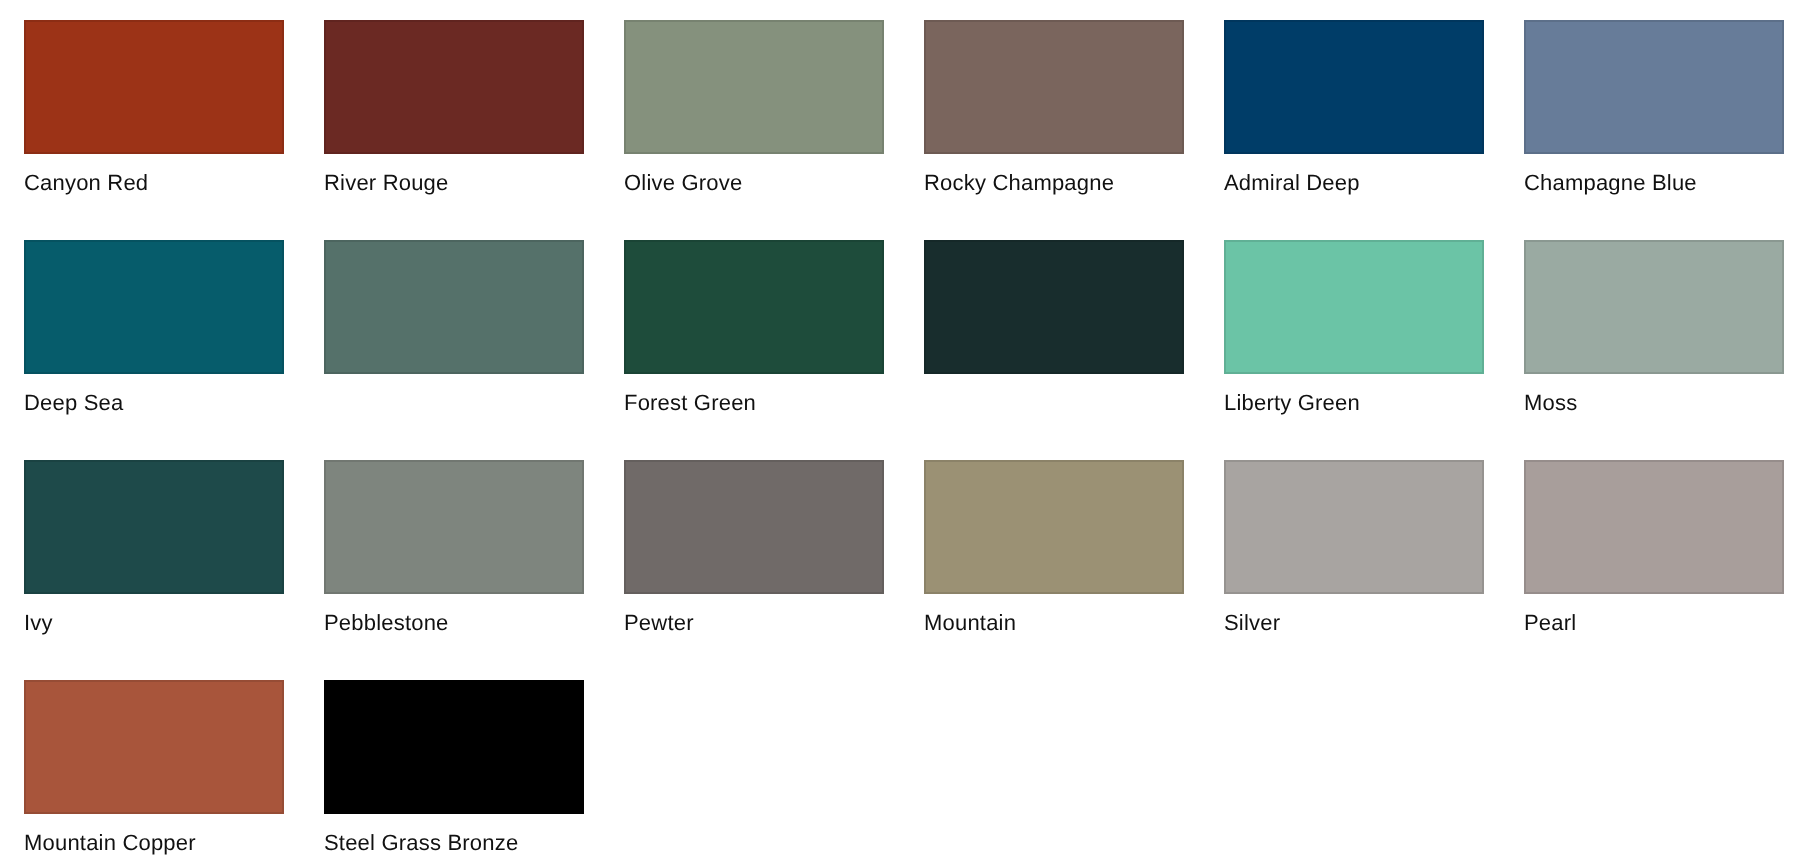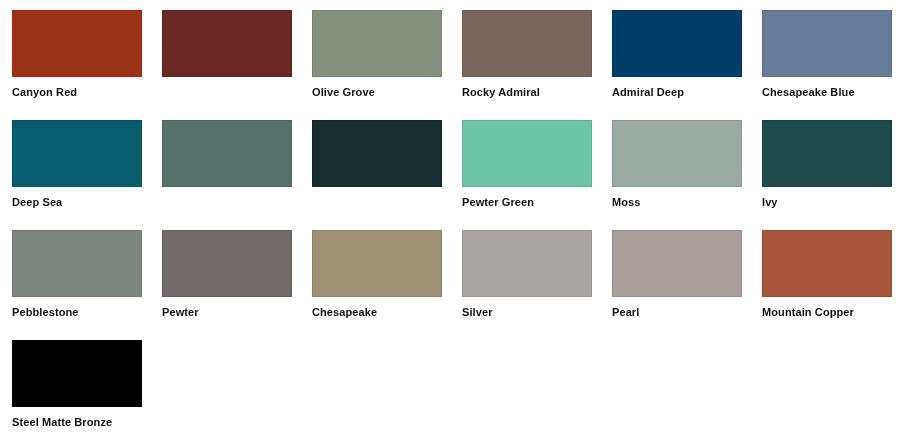--- a/index.html
+++ b/index.html
@@ -35,97 +35,102 @@
     height: 67px;
     display: block;
     border: 1px solid rgba(0, 0, 0, 0.10);
     box-sizing: border-box;
   }
   .swatch-label {
     display: block;
     margin-top: 9px;
     font-family: "Liberation Sans", sans-serif;
     font-size: 11px;
-    font-weight: bold;
+    font-weight: normal;
     line-height: 13px;
     color: #111111;
     white-space: nowrap;
     letter-spacing: 0.1px;
   }
 </style>
 </head>
 <body style="background: rgb(255, 255, 255);">
 
 <div id="swatch-grid">
     <div class="swatch-cell">
       <span class="swatch-chip" style="background-color: rgb(156, 51, 23);"></span>
       <span class="swatch-label">Canyon Red</span>
     </div>
     <div class="swatch-cell">
       <span class="swatch-chip" style="background-color: rgb(107, 41, 35);"></span>
+      <span class="swatch-label">River Rouge</span>
     </div>
     <div class="swatch-cell">
       <span class="swatch-chip" style="background-color: rgb(133, 145, 125);"></span>
       <span class="swatch-label">Olive Grove</span>
     </div>
     <div class="swatch-cell">
       <span class="swatch-chip" style="background-color: rgb(122, 101, 93);"></span>
-      <span class="swatch-label">Rocky Admiral</span>
+      <span class="swatch-label">Rocky Champagne</span>
     </div>
     <div class="swatch-cell">
       <span class="swatch-chip" style="background-color: rgb(0, 61, 104);"></span>
       <span class="swatch-label">Admiral Deep</span>
     </div>
     <div class="swatch-cell">
       <span class="swatch-chip" style="background-color: rgb(103, 124, 153);"></span>
-      <span class="swatch-label">Chesapeake Blue</span>
+      <span class="swatch-label">Champagne Blue</span>
     </div>
     <div class="swatch-cell">
       <span class="swatch-chip" style="background-color: rgb(6, 92, 107);"></span>
       <span class="swatch-label">Deep Sea</span>
     </div>
     <div class="swatch-cell">
       <span class="swatch-chip" style="background-color: rgb(85, 113, 106);"></span>
     </div>
     <div class="swatch-cell">
+      <span class="swatch-chip" style="background-color: rgb(30, 76, 59);"></span>
+      <span class="swatch-label">Forest Green</span>
+    </div>
+    <div class="swatch-cell">
       <span class="swatch-chip" style="background-color: rgb(24, 45, 45);"></span>
     </div>
     <div class="swatch-cell">
       <span class="swatch-chip" style="background-color: rgb(107, 196, 166);"></span>
-      <span class="swatch-label">Pewter Green</span>
+      <span class="swatch-label">Liberty Green</span>
     </div>
     <div class="swatch-cell">
       <span class="swatch-chip" style="background-color: rgb(154, 170, 162);"></span>
       <span class="swatch-label">Moss</span>
     </div>
     <div class="swatch-cell">
       <span class="swatch-chip" style="background-color: rgb(30, 74, 74);"></span>
       <span class="swatch-label">Ivy</span>
     </div>
     <div class="swatch-cell">
       <span class="swatch-chip" style="background-color: rgb(126, 133, 126);"></span>
       <span class="swatch-label">Pebblestone</span>
     </div>
     <div class="swatch-cell">
       <span class="swatch-chip" style="background-color: rgb(112, 106, 104);"></span>
       <span class="swatch-label">Pewter</span>
     </div>
     <div class="swatch-cell">
       <span class="swatch-chip" style="background-color: rgb(155, 145, 116);"></span>
-      <span class="swatch-label">Chesapeake</span>
+      <span class="swatch-label">Mountain</span>
     </div>
     <div class="swatch-cell">
       <span class="swatch-chip" style="background-color: rgb(168, 164, 161);"></span>
       <span class="swatch-label">Silver</span>
     </div>
     <div class="swatch-cell">
       <span class="swatch-chip" style="background-color: rgb(168, 158, 155);"></span>
       <span class="swatch-label">Pearl</span>
     </div>
     <div class="swatch-cell">
       <span class="swatch-chip" style="background-color: rgb(168, 85, 59);"></span>
       <span class="swatch-label">Mountain Copper</span>
     </div>
     <div class="swatch-cell">
       <span class="swatch-chip" style="background-color: rgb(0, 0, 0);"></span>
-      <span class="swatch-label">Steel Matte Bronze</span>
+      <span class="swatch-label">Steel Grass Bronze</span>
     </div>
   </div>
 
 </body></html>

